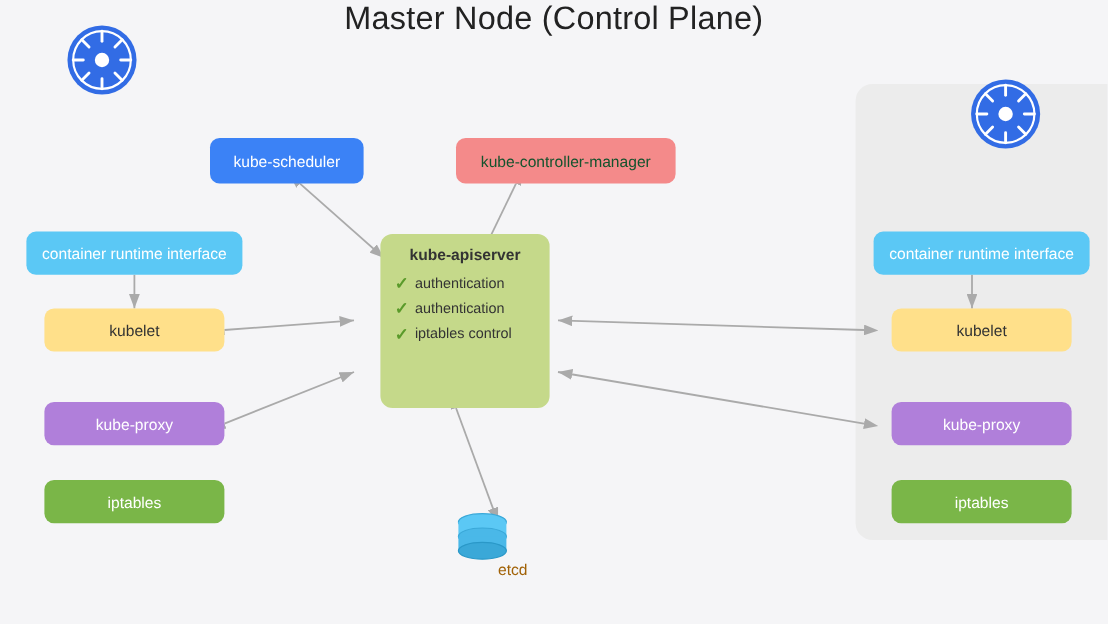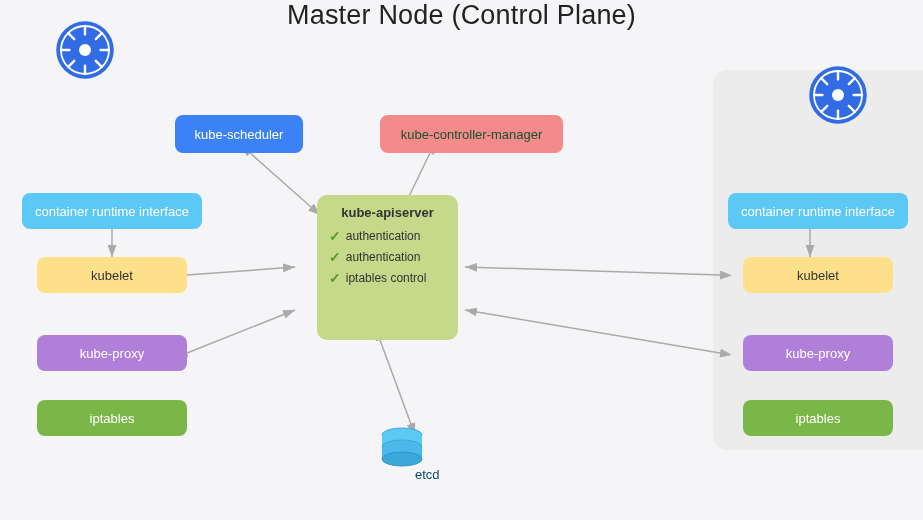--- a/index.html
+++ b/index.html
@@ -185,21 +185,21 @@
       top: 400px;
     }
 
     
     .etcd-label {
       position: absolute;
       left: 415px;
       top: 467px;
       font-size: 13px;
       font-weight: 500;
-      color: #0c4a6e;
+      color: #a16207;
     }
 
     
     .arrows-svg {
       position: absolute;
       top: 0;
       left: 0;
       width: 923px;
       height: 520px;
       pointer-events: none;

